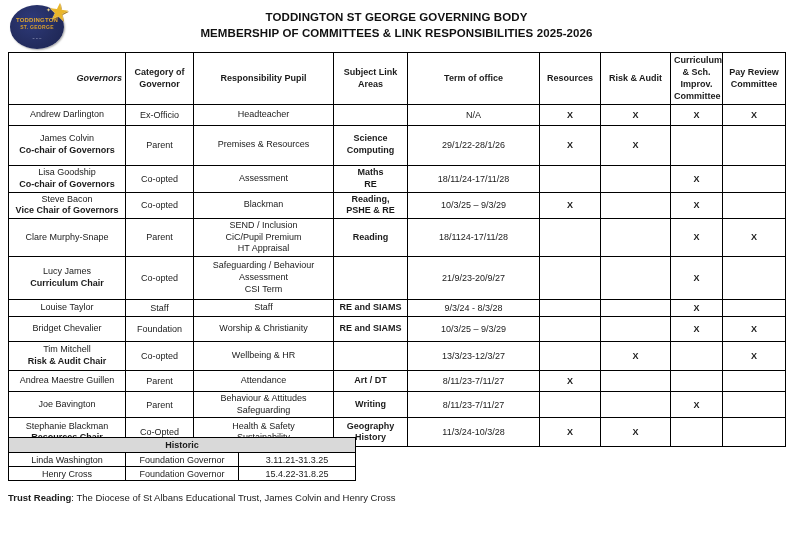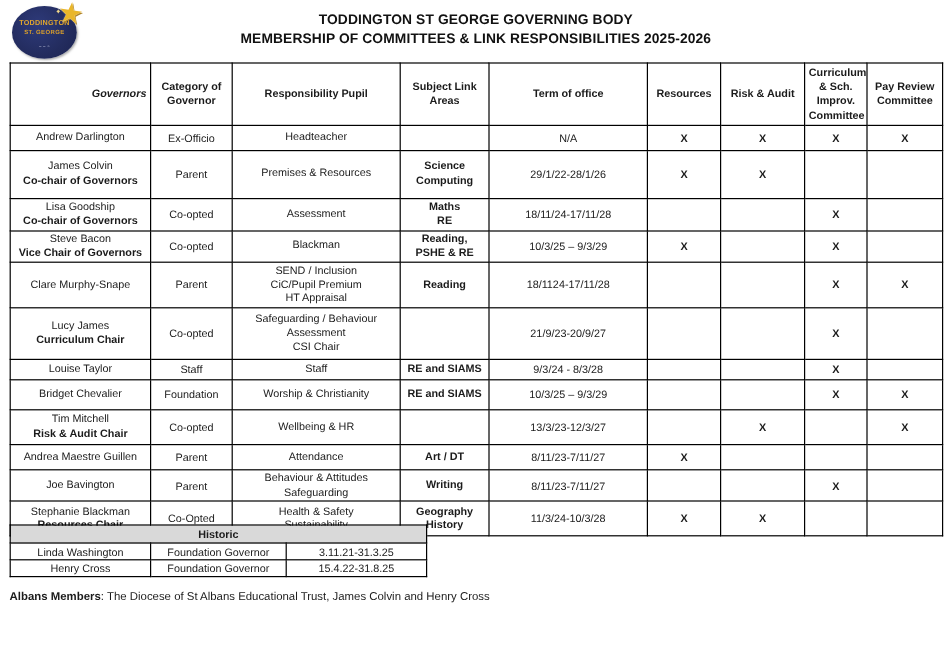--- a/index.html
+++ b/index.html
@@ -221,21 +221,21 @@
           <td class="c-mark">X</td>
         </tr>
         <tr>
           <td class="c-name">
             <div>Lucy James</div>
             <div class="role">Curriculum Chair</div>
           </td>
           <td class="c-cat">Co-opted</td>
           <td class="c-resp">Safeguarding / Behaviour
 Assessment
-CSI Chair</td>
+CSI Term</td>
           <td class="c-subj"></td>
           <td class="c-term">21/9/23-20/9/27</td>
           <td class="c-mark"></td>
           <td class="c-mark"></td>
           <td class="c-mark">X</td>
           <td class="c-mark"></td>
         </tr>
         <tr>
           <td class="c-name">
             <div>Louise Taylor</div>
@@ -339,16 +339,16 @@
     </tr>
     <tr>
       <td class="h-name">Henry Cross</td>
       <td class="h-cat">Foundation Governor</td>
       <td class="h-date">15.4.22-31.8.25</td>
     </tr>
   </tbody>
     </table>
 
   <div class="footer">
-    <b>Albans Members</b><span>: The Diocese of St Albans Educational Trust, James Colvin and Henry Cross</span>
+    <b>Trust Reading</b><span>: The Diocese of St Albans Educational Trust, James Colvin and Henry Cross</span>
   </div>
 
 </div>
 
 </body></html>

